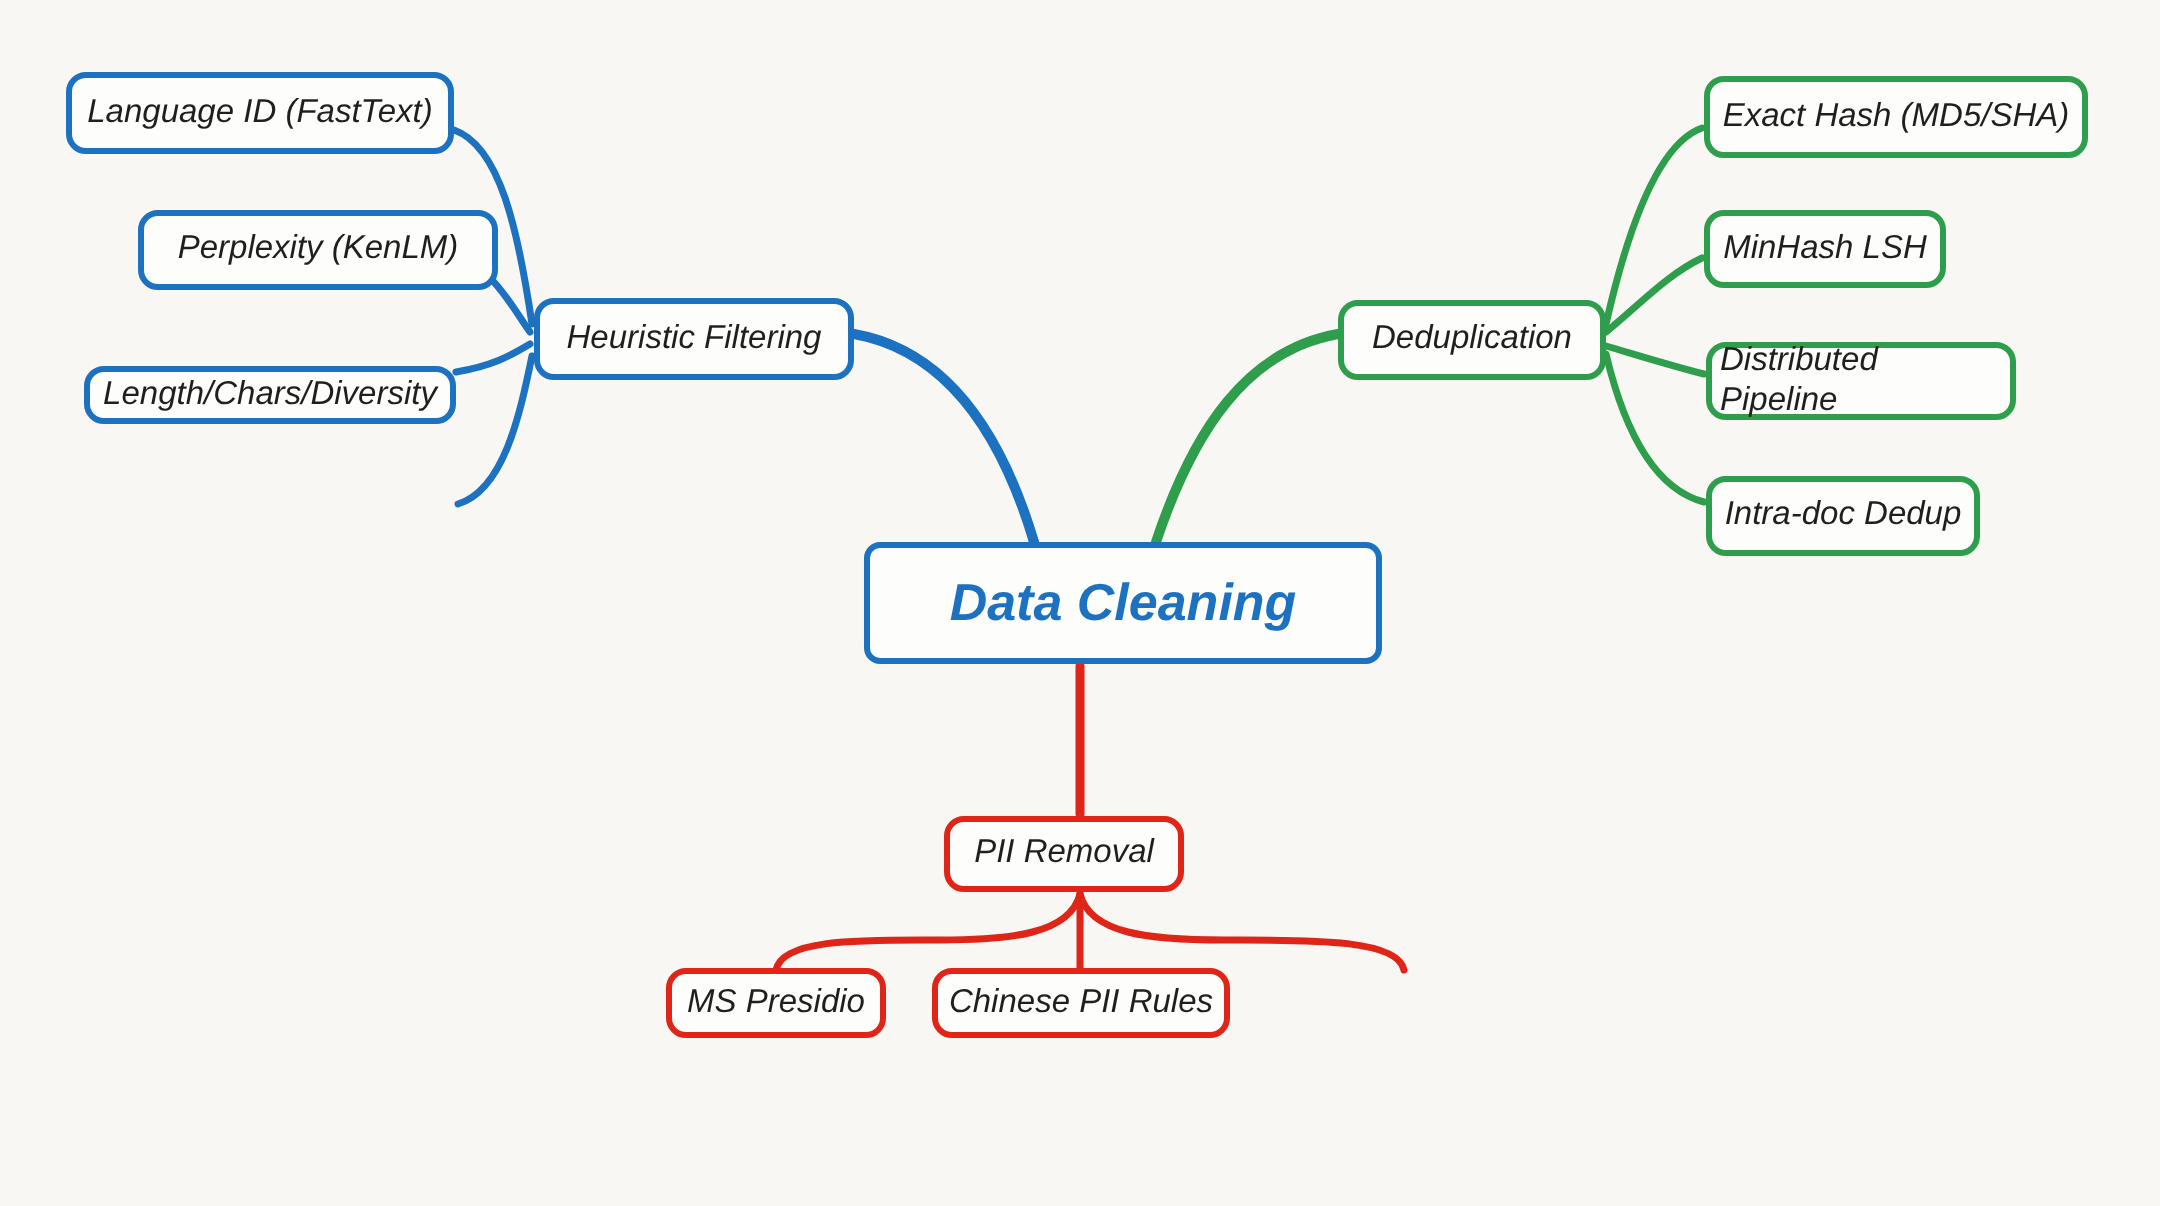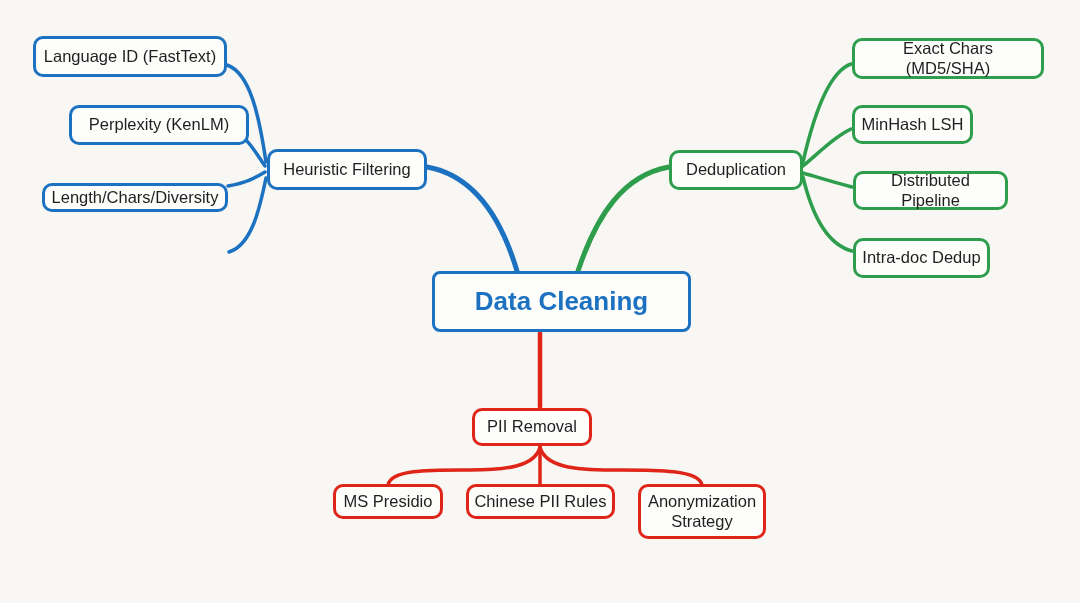--- a/index.html
+++ b/index.html
@@ -14,22 +14,23 @@
   svg.edges path{fill:none;stroke-linecap:round;}
   .edge-blue{stroke:var(--blue);}
   .edge-green{stroke:var(--green);}
   .edge-red{stroke:var(--red);}
   .fan{stroke-width:3.5px;}
   .trunk{stroke-width:5px;}
   .trunk-red{stroke-width:4.5px;}
   .node{
     position:absolute;display:flex;align-items:center;justify-content:center;
     background:var(--box_fill);border:3px solid #888;border-radius:10px;
-    color:var(--text);font-size:16.5px;text-align:center;line-height:1.2;
+    color:var(--text);font-size:16.5px;text-align:left;line-height:1.2;
     padding:0 4px;
+    font-style:italic;
   }
   .node.blue{border-color:var(--blue);}
   .node.green{border-color:var(--green);}
   .node.red{border-color:var(--red);}
   .node.root{
     border-width:3.5px;border-radius:8px;
     font-size:26px;font-weight:bold;color:var(--blue);
   }
 </style>
 </head>
@@ -72,38 +73,35 @@
     <span>Perplexity (KenLM)</span>
   </div>
   <div class="node blue" style="left:42px;top:183px;width:186px;height:29px">
     <span>Length/Chars/Diversity</span>
   </div>
 
   <div class="node green" style="left:669px;top:150px;width:134px;height:40px">
     <span>Deduplication</span>
   </div>
   <div class="node green" style="left:852px;top:38px;width:192px;height:41px">
-    <span>Exact Chars (MD5/SHA)</span>
+    <span>Exact Hash (MD5/SHA)</span>
   </div>
   <div class="node green" style="left:852px;top:105px;width:121px;height:39px">
     <span>MinHash LSH</span>
   </div>
   <div class="node green" style="left:853px;top:171px;width:155px;height:39px">
     <span>Distributed Pipeline</span>
   </div>
   <div class="node green" style="left:853px;top:238px;width:137px;height:40px">
     <span>Intra-doc Dedup</span>
   </div>
 
   <div class="node red" style="left:472px;top:408px;width:120px;height:38px">
     <span>PII Removal</span>
   </div>
   <div class="node red" style="left:333px;top:484px;width:110px;height:35px">
     <span>MS Presidio</span>
   </div>
   <div class="node red" style="left:466px;top:484px;width:149px;height:35px">
     <span>Chinese PII Rules</span>
   </div>
-  <div class="node red" style="left:638px;top:484px;width:128px;height:55px;padding:0 2px">
-    <span>Anonymization Strategy</span>
-  </div>
 
 </div>
 
 </body></html>

